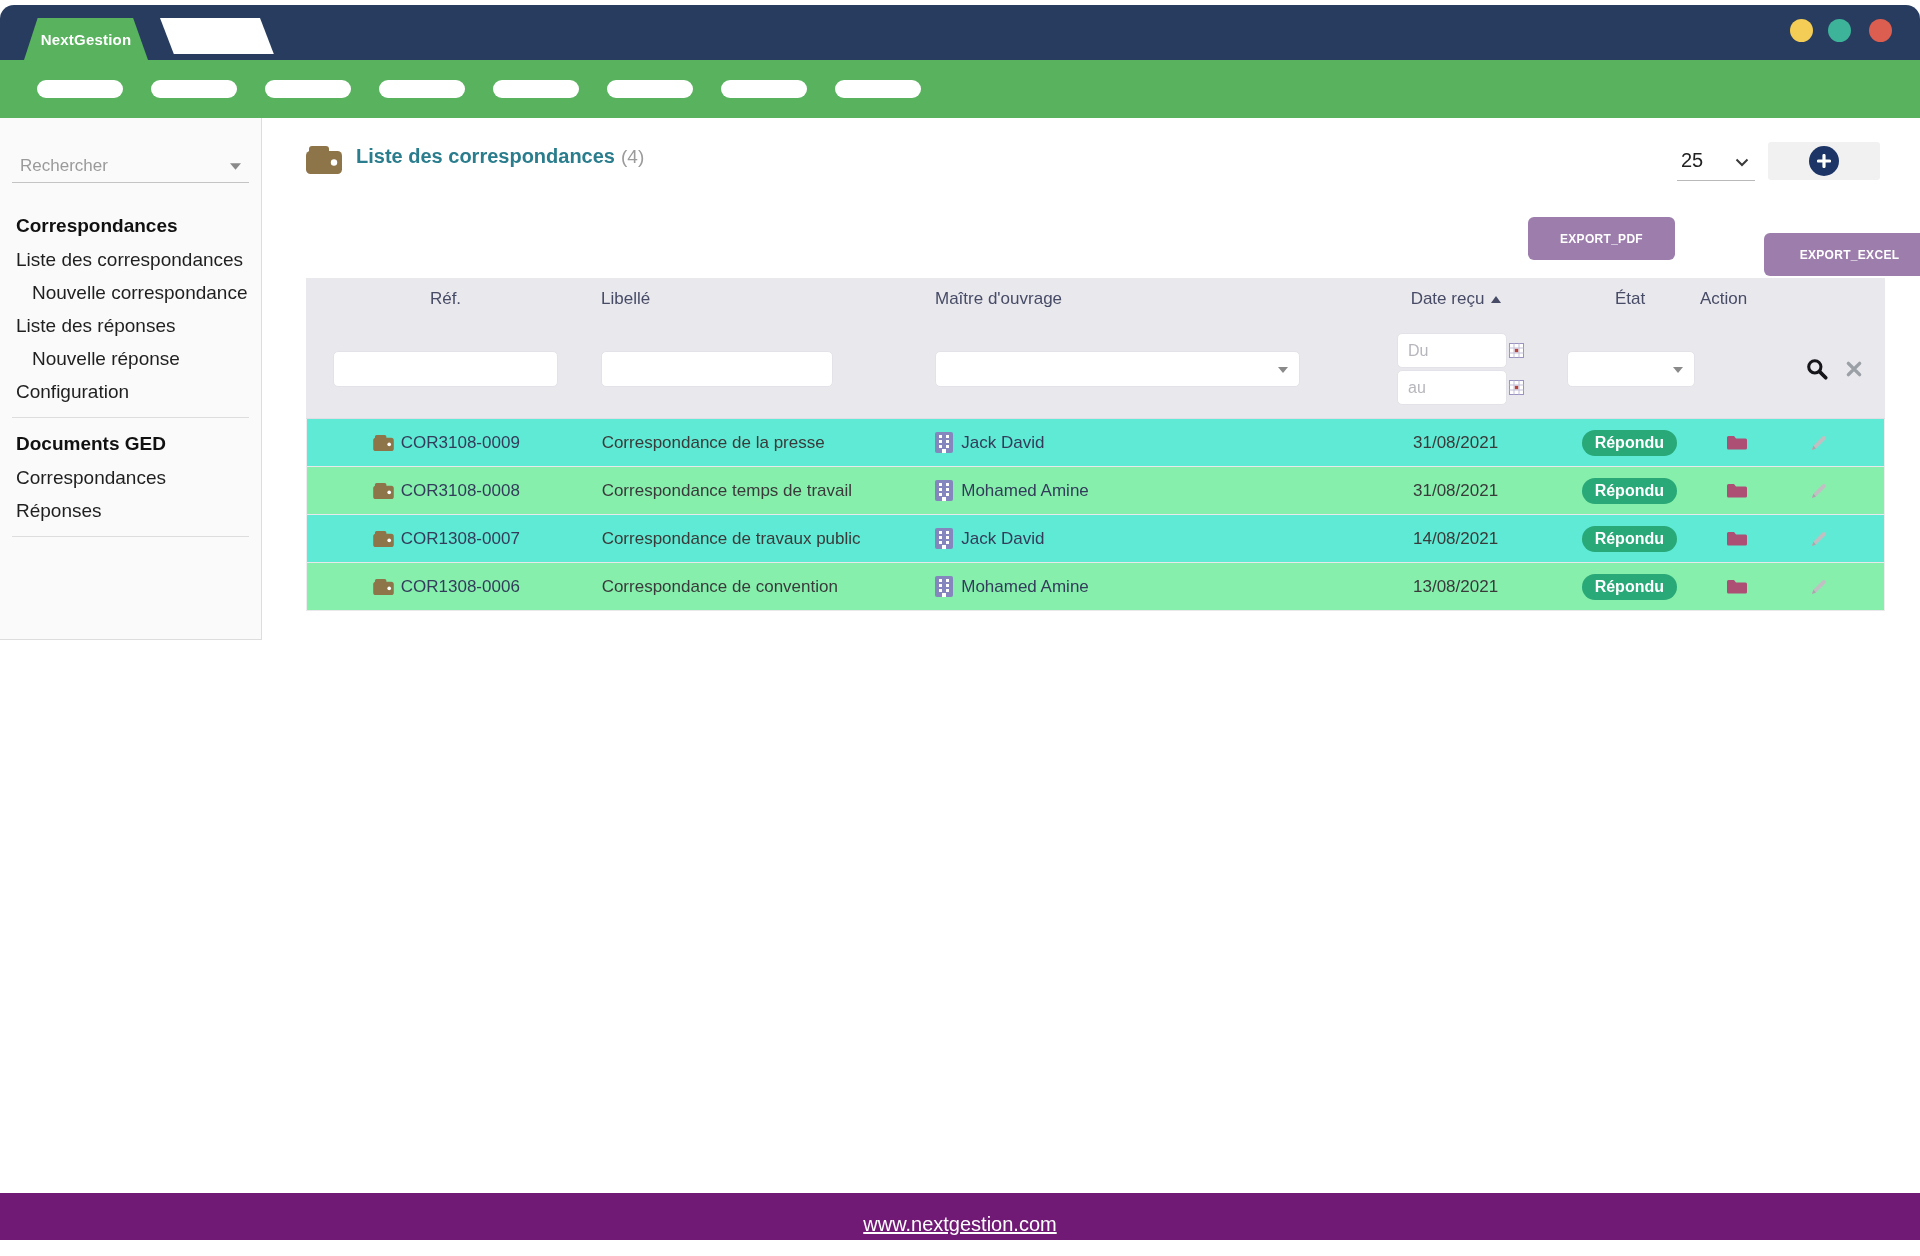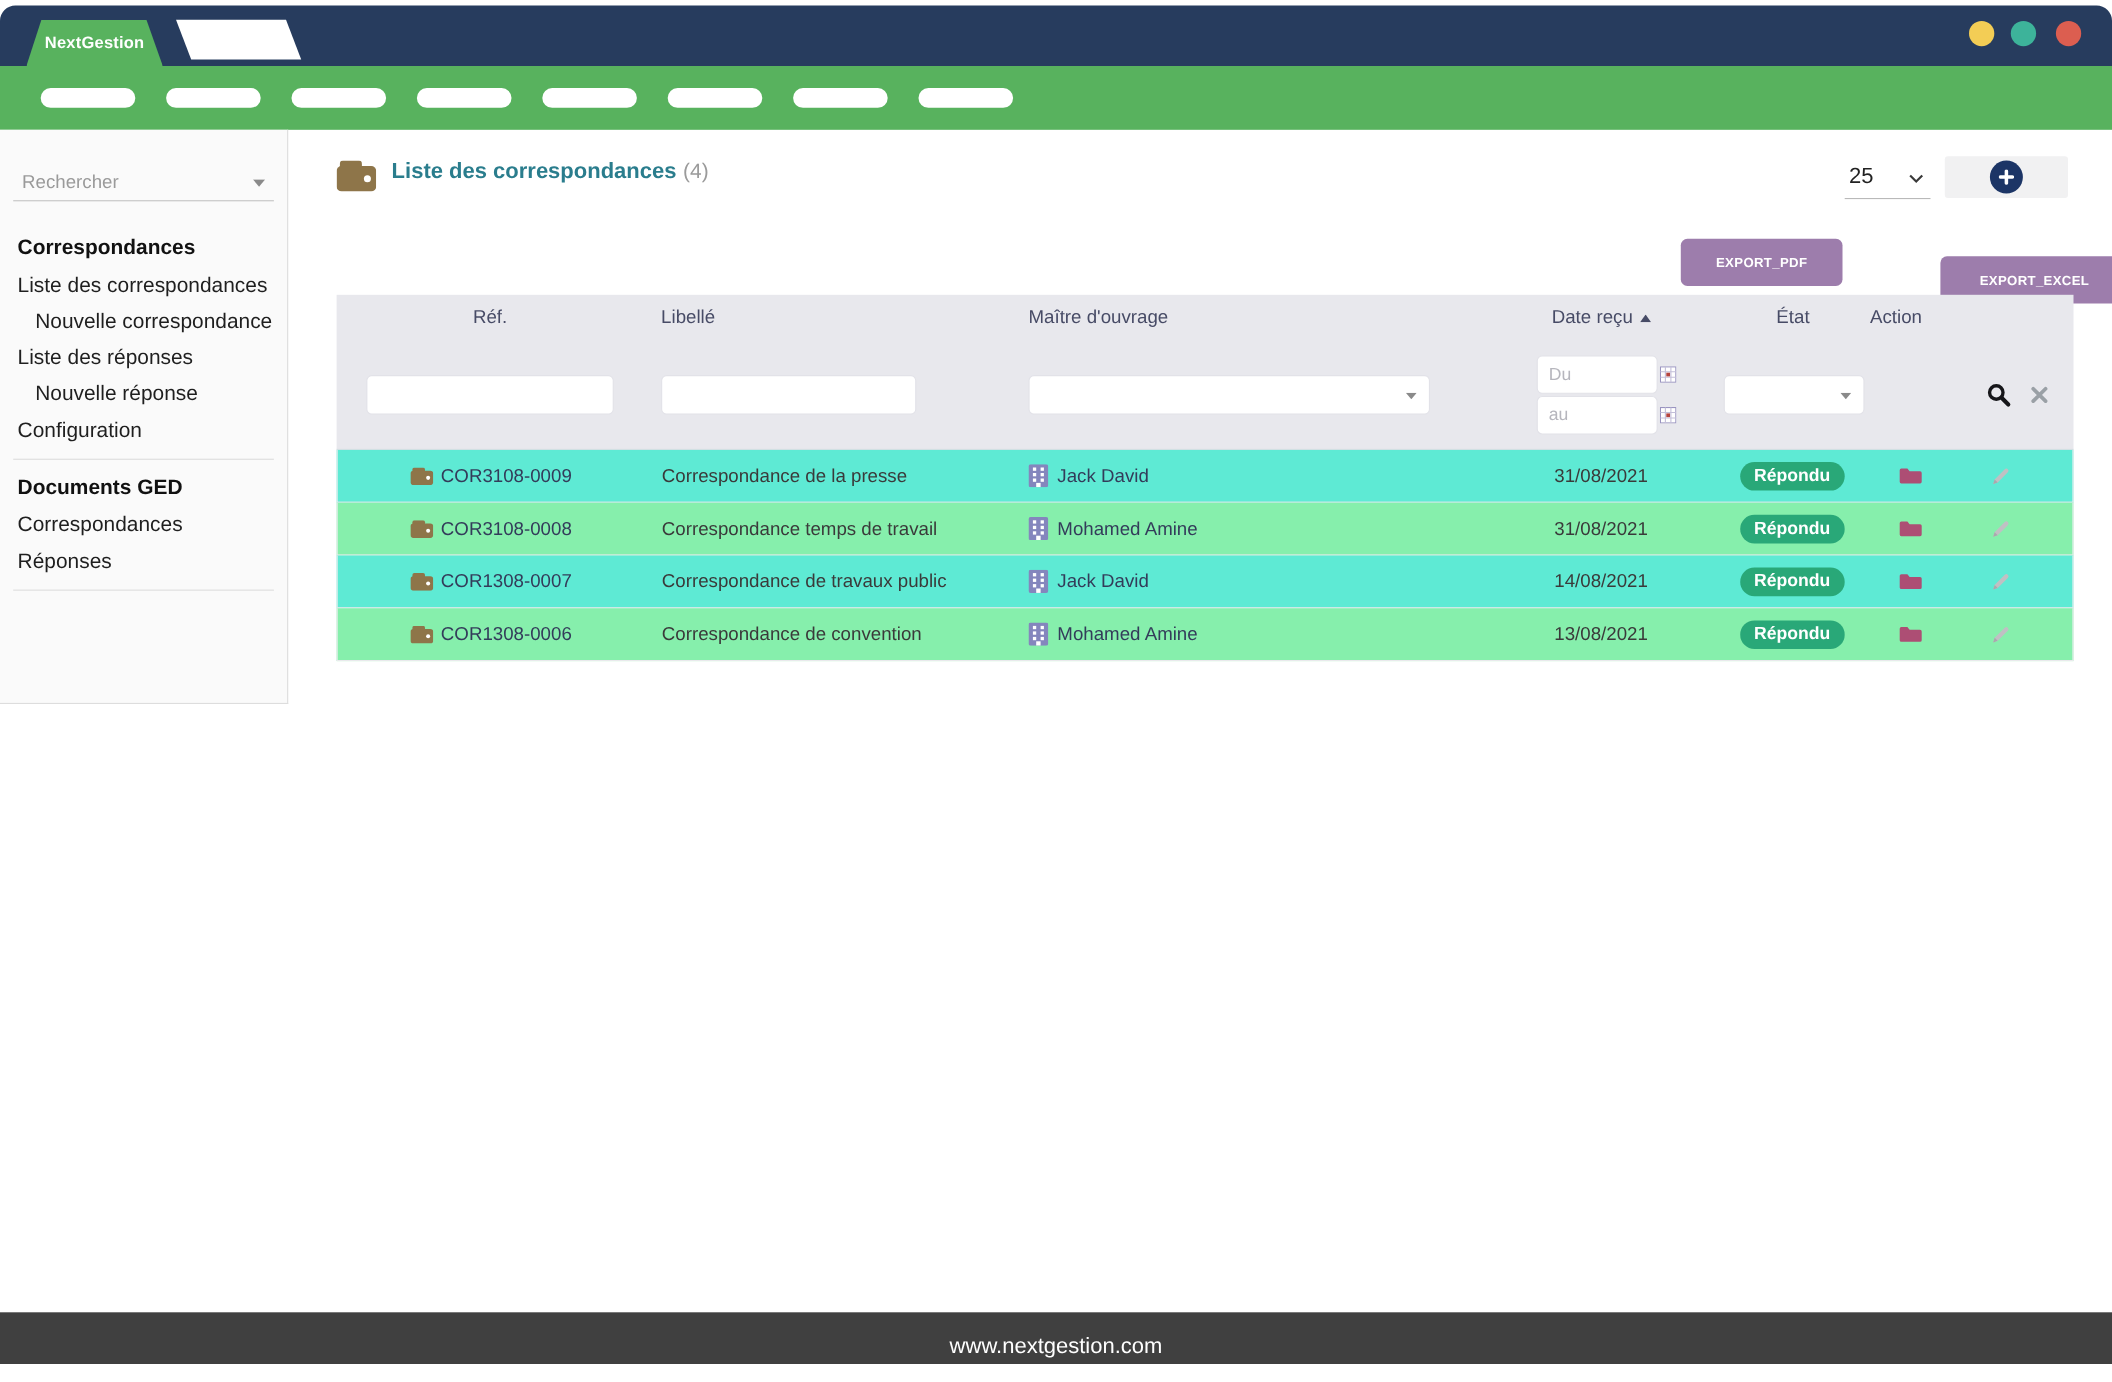--- a/index.html
+++ b/index.html
@@ -49,21 +49,21 @@
   .add-wrap{position:absolute;left:1768px;top:142px;width:112px;height:38px;background:#f1f1f2;
             border-radius:3px;display:flex;align-items:center;justify-content:center;cursor:pointer;}
   .add-circle{width:30px;height:30px;border-radius:50%;background:#1c3566;
               display:flex;align-items:center;justify-content:center;}
   .btn-export{position:absolute;top:217px;height:43px;background:#9d7dac;border:none;border-radius:6px;
               color:#fff;font-weight:bold;font-size:12px;font-family:inherit;letter-spacing:.3px;cursor:pointer;}
   .btn-pdf{left:1528px;width:147px;}
   .btn-excel{left:1764px;width:171px;margin-top:16px;}
 
   
-  .table{position:absolute;left:306px;top:268px;width:1579px;}
+  .table{position:absolute;left:306px;top:278px;width:1579px;}
   .thead,.frow{background:#e8e8ed;display:flex;}
   .thead{height:42px;align-items:center;}
   .th{font-size:17px;font-weight:500;color:#474b66;display:flex;align-items:center;box-sizing:border-box;}
   .frow{height:98px;align-items:center;border-bottom:1px solid #dedee4;}
   .col-ref{width:279px;}  .col-lib{width:320px;}  .col-mo{width:425px;}
   .col-date{width:230px;} .col-etat{width:140px;} .col-action{width:185px;}
   .a-center{justify-content:center;}
   .a-left16{justify-content:flex-start;padding-left:16px;}
   .a-left30{justify-content:flex-start;padding-left:30px;}
   .a-right{justify-content:flex-start;padding-right:28px;}
@@ -90,22 +90,22 @@
   .ref-text{color:#333c5a;margin-left:7px;}
   .lib-text{color:#3a3a3a;}
   .mo-text{color:#333c5a;margin-left:8px;}
   .date-text{color:#3a3a3a;}
   .badge{background:#29a878;color:#fff;font-weight:bold;font-size:16px;border-radius:14px;
          padding:5px 13px;line-height:1;}
   .act-cell{width:100%;display:flex;align-items:center;justify-content:space-between;
             padding:0 55px 0 27px;box-sizing:border-box;}
 
   
-  .footer{position:absolute;left:0;top:1193px;width:1920px;height:63px;background:#404040;
-          color:#fff;font-size:20px;display:flex;align-items:center;justify-content:center;}
+  .footer{position:absolute;left:0;top:1193px;width:1920px;height:63px;background:#701a75;
+          color:#fff;font-size:20px;display:flex;align-items:center;justify-content:center;text-decoration:underline;}
 </style>
 </head>
 <body>
 
 <div class="stage">
 
   <header class="topbar">
     <div class="brand-tab">
       <span>NextGestion</span>
     </div>

